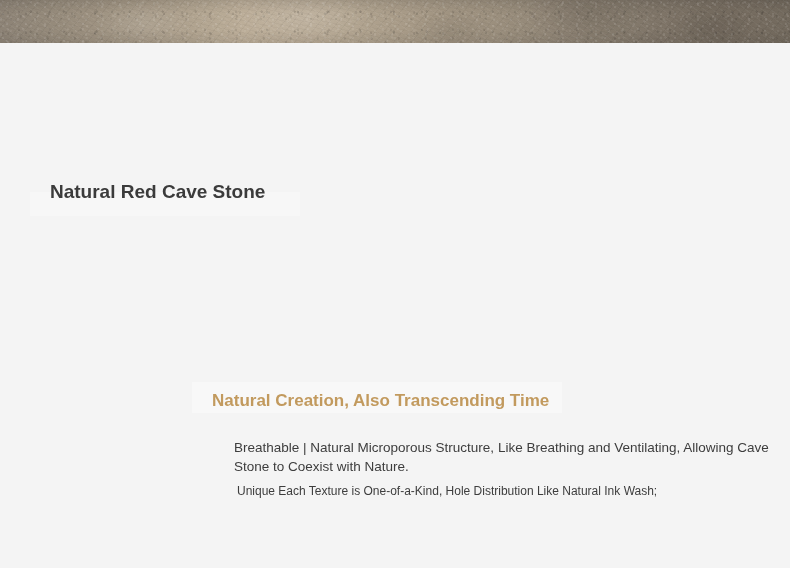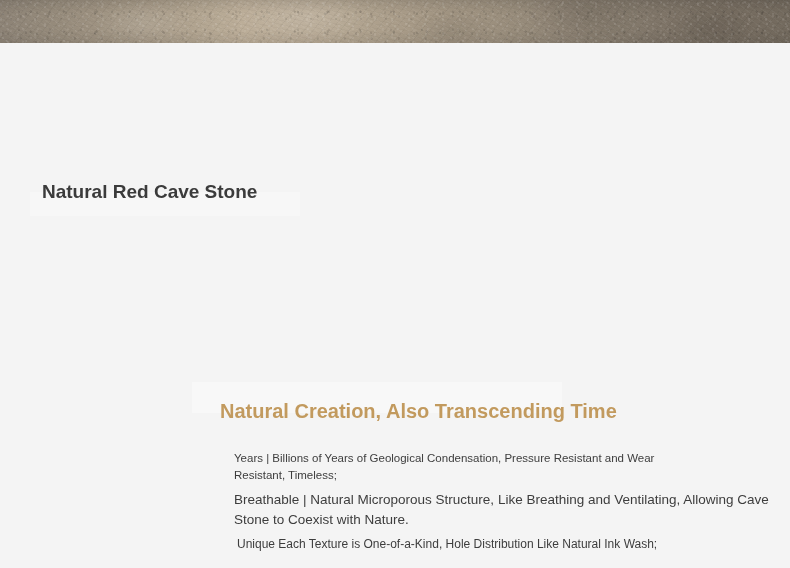--- a/index.html
+++ b/index.html
@@ -101,21 +101,21 @@
   .hero-subtitle-wrap {
     position: relative;
     margin-top: 33px;
   }
   .hero-subtitle {
     position: relative;
     font-size: 19px;
     font-weight: bold;
     color: #3b3b3b;
     line-height: 1.2;
-    margin: 0;
+    margin: 8px;
     z-index: 2;
   }
   .subtitle-plate {
     position: absolute;
     left: -12px;
     top: 11px;
     width: 270px;
     height: 24px;
     background: #f7f7f7;
     z-index: 1;
@@ -133,25 +133,25 @@
     left: -16px;
     top: -4px;
     width: 370px;
     height: 31px;
     background: #f8f8f8;
     z-index: 1;
   }
   .accent-heading {
     position: relative;
     z-index: 2;
-    font-size: 20px;
+    font-size: 17px;
     font-weight: bold;
     color: #c29a5e;
     line-height: 1.3;
-    margin: 12px;
+    margin: 4px;
   }
 
   .feature-list {
     position: relative;
     margin: 0;
     padding: 0;
     list-style: none;
     margin-top: 26px;
     margin-left: 26px;
   }
@@ -194,17 +194,16 @@
     <div class="subtitle-plate"></div>
     <h2 class="hero-subtitle">Natural Red Cave Stone</h2>
   </div>
 </div>
 
 <div class="feature">
   <div class="accent-plate"></div>
   <h3 class="accent-heading">Natural Creation, Also Transcending Time</h3>
 
   <ul class="feature-list">
-    <li class="feature-item size-sm">Years | Billions of Years of Geological Condensation, Pressure Resistant and Wear Resistant, Timeless;</li>
     <li class="feature-item size-lg">Breathable | Natural Microporous Structure, Like Breathing and Ventilating, Allowing Cave Stone to Coexist with Nature.</li>
     <li class="feature-item size-md indent">Unique Each Texture is One-of-a-Kind, Hole Distribution Like Natural Ink Wash;</li>
   </ul>
 </div>
 
 </body></html>

